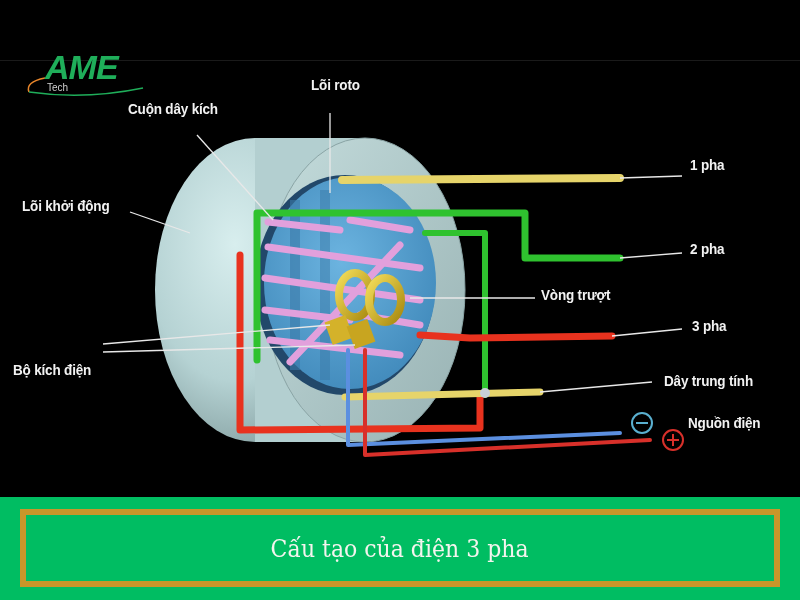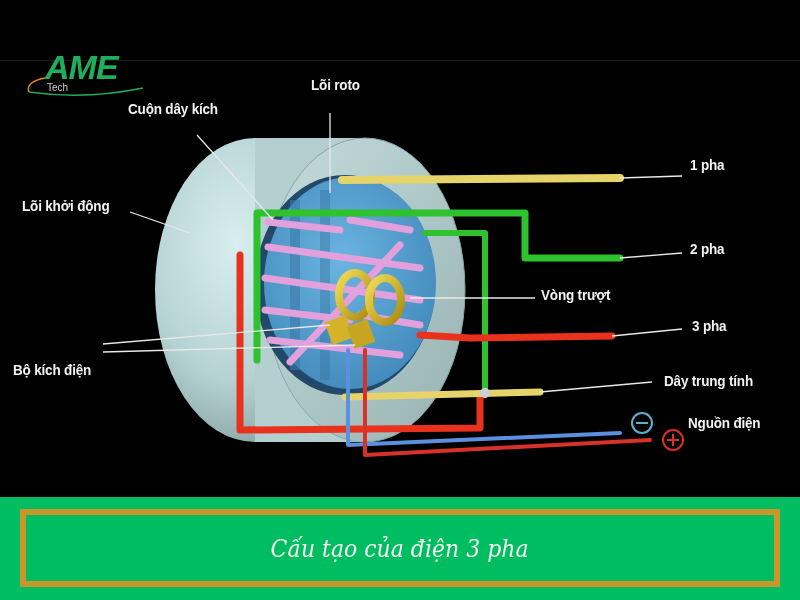--- a/index.html
+++ b/index.html
@@ -4,21 +4,21 @@
 <style>
   html, body { margin:0; padding:0; }
   body { width:800px; height:600px; position:relative; overflow:hidden; background:#000; font-family:"Liberation Sans", sans-serif; }
   .stage { position:absolute; left:0; top:0; width:800px; height:497px; background:#000;padding-left:32px; }
   .topline { position:absolute; left:0; top:60px; width:800px; height:1px; background:#1a1a1a; }
   svg.diagram { position:absolute; left:0; top:0; width:800px; height:497px; }
   .label { position:absolute; color:#f2f2f2; font-family:"Liberation Sans", sans-serif; font-weight:bold; font-size:15px; letter-spacing:-0.2px; white-space:nowrap; transform:scaleX(0.9); transform-origin:left center; }
   .logo { position:absolute; left:25px; top:52px; width:125px; height:45px; }
   .logo-text { position:absolute; left:20px; top:-4px; font-family:"Liberation Sans", sans-serif; font-style:italic; font-weight:bold; font-size:34px; color:#1fae5a; letter-spacing:-1px; }
   .logo-tech { position:absolute; left:22px; top:30px; font-size:10px; color:#d0d0d0; }
-  .banner { position:absolute; left:0; top:497px; width:800px; height:103px; background:#00bd62;font-style:italic; }
+  .banner { position:absolute; left:0; top:497px; width:800px; height:103px; background:#00bd62; }
   .banner-frame { position:absolute; left:20px; top:12px; width:748px; height:66px; border:6px solid #c8962a; display:flex; align-items:center; justify-content:center; }
   .banner-title { font-family:"DejaVu Serif", serif; font-size:25px; color:#f4f4ee; transform:scaleX(0.88); }
 </style>
 </head>
 <body>
 
 <div class="stage">
   <div class="topline"></div>
 
   <svg class="diagram" viewBox="0 0 800 497">

